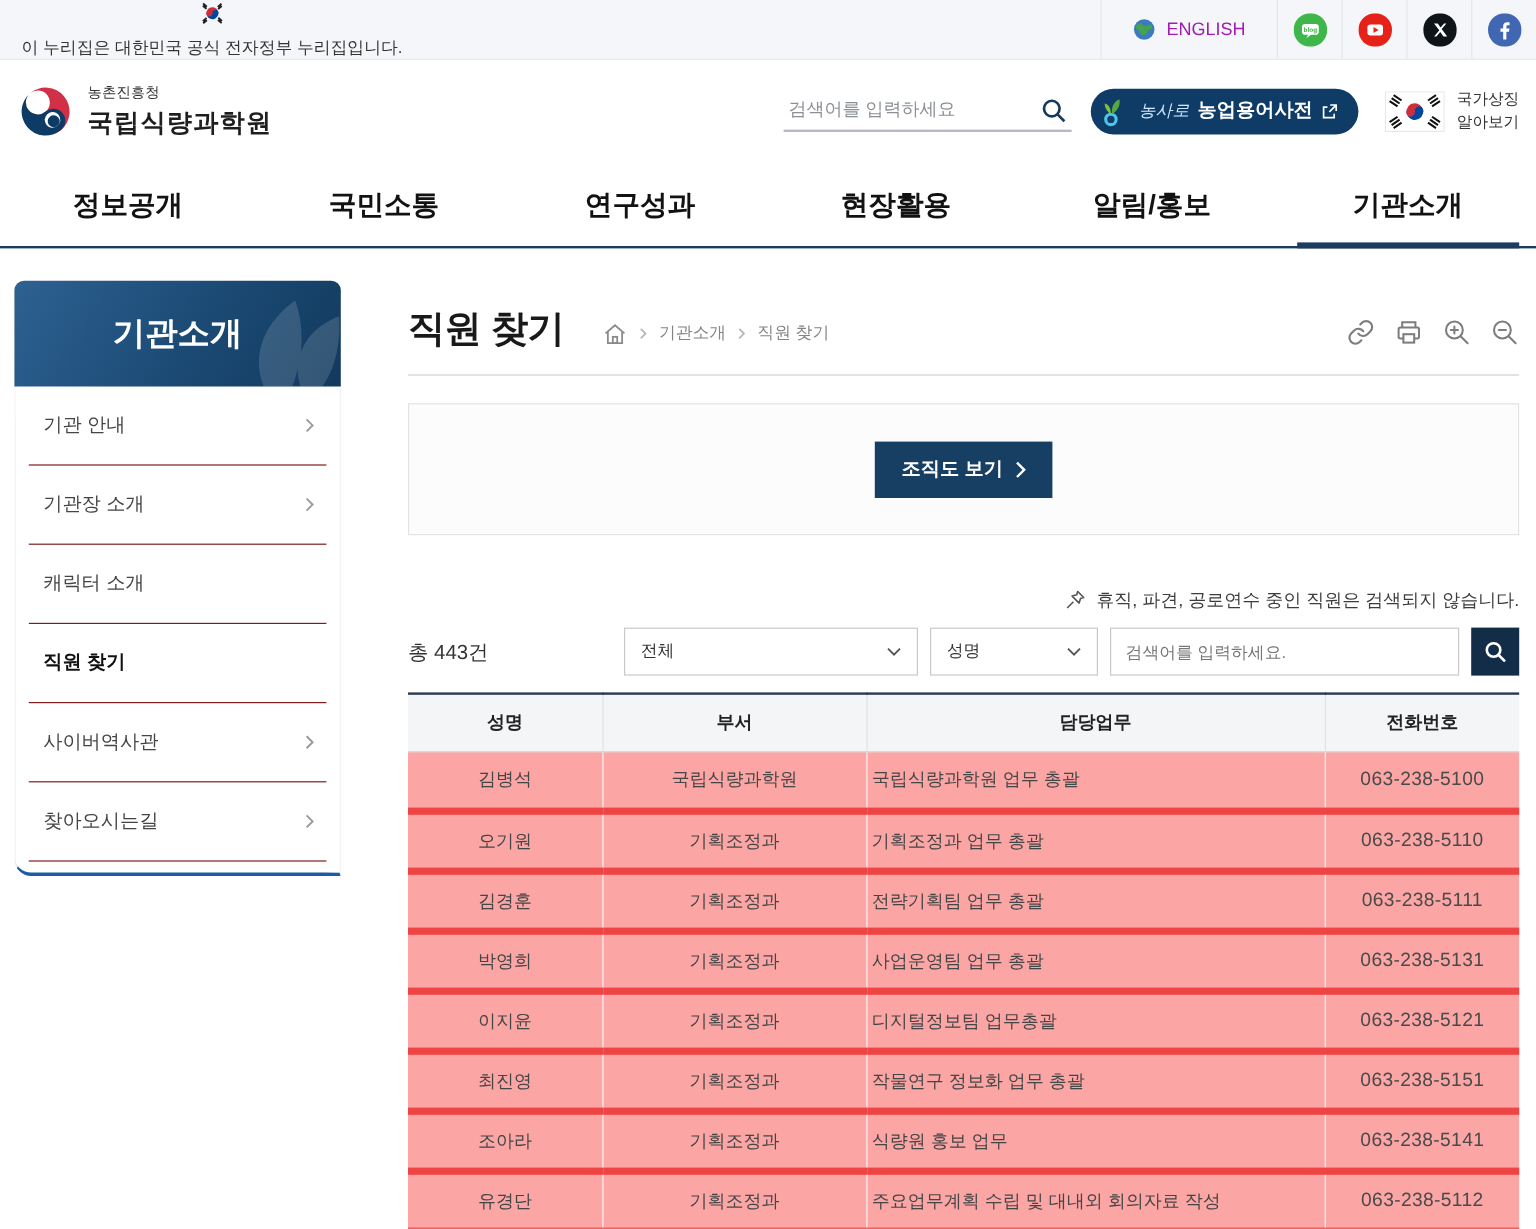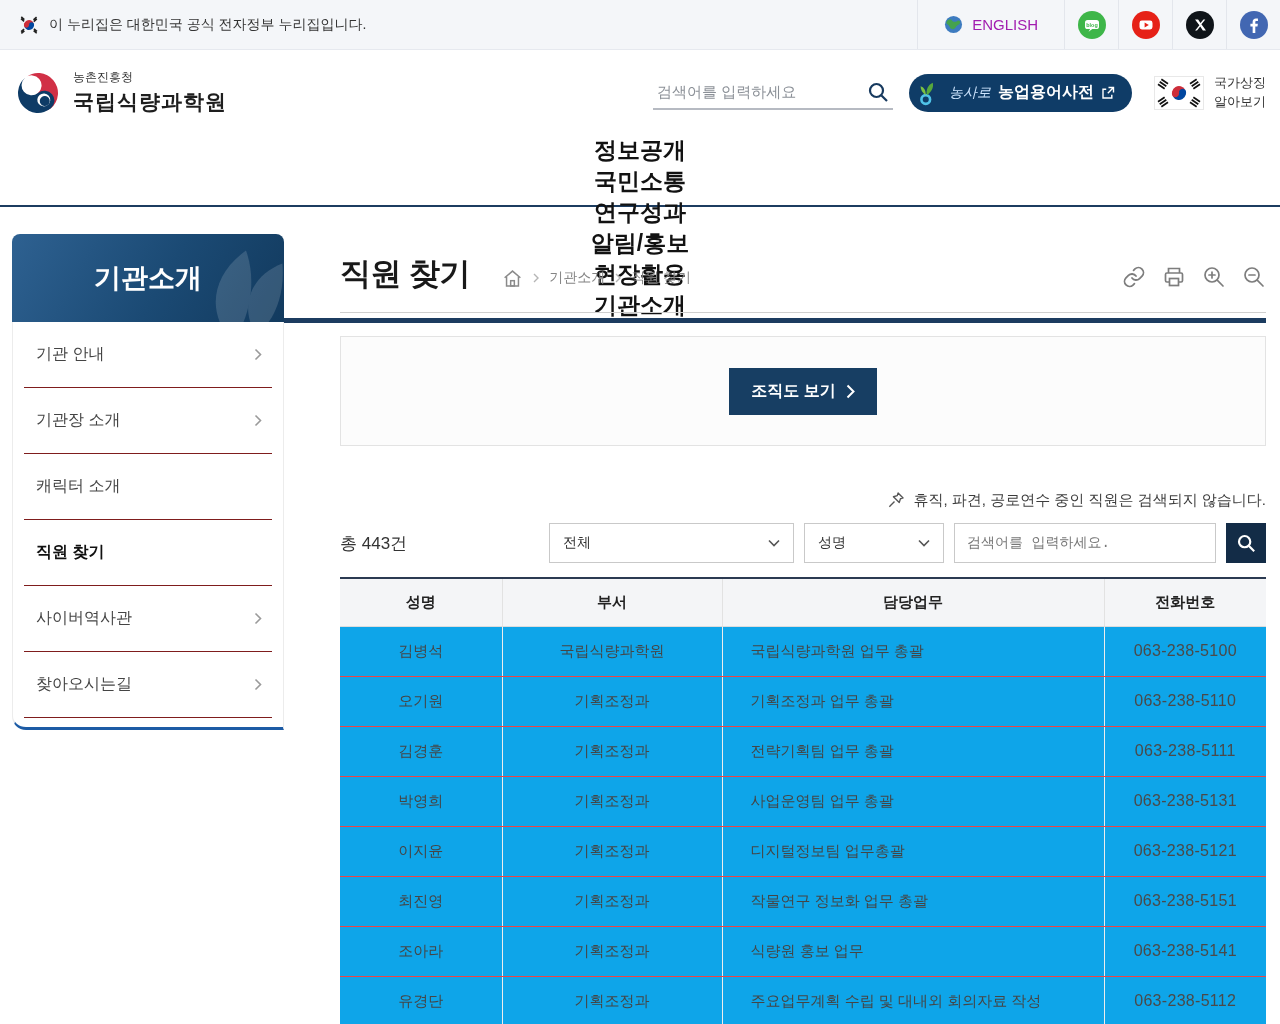--- a/index.html
+++ b/index.html
@@ -3,21 +3,21 @@
 <meta charset="utf-8">
 <style>
   * { margin:0; padding:0; box-sizing:border-box; }
   html,body { width:1280px; height:1024px; overflow:hidden; background:#fff;
     font-family:"Liberation Sans","DejaVu Sans",sans-serif; }
 
   
   .topbar { height:50px; background:#f4f6f9; border-bottom:1px solid #e6e9ef;
     display:flex; align-items:stretch; }
   .topbar-left { display:flex; align-items:center; gap:9px; padding-left:18px;
-    font-size:14px; color:#333; }
+    font-size:14px; color:#333;flex-direction:column; }
   .topbar-right { margin-left:auto; display:flex; align-items:stretch; }
   .tb-cell { display:flex; align-items:center; justify-content:center;
     border-left:1px solid #e3e6ec; width:54px; cursor:pointer; }
   .tb-cell.lang { width:auto; padding:0 26px; gap:9px; font-size:15px; color:#a21caf; }
 
   
   .header { height:85px; display:flex; align-items:center; padding:0 14px; background:#fff; }
   .logo { display:flex; align-items:center; gap:11px; cursor:pointer; }
   .logo-agency { font-size:12px; color:#333; margin-bottom:2px; }
   .logo-site { font-size:21px; font-weight:700; color:#1e1e1e; letter-spacing:1px; }
@@ -29,21 +29,21 @@
   .dict-pill { margin-left:16px; height:38px; background:#0f3c67; border-radius:19px;
     display:flex; align-items:center; gap:7px; padding:0 17px 0 7px; color:#fff;
     cursor:pointer; border:none; }
   .dict-script { font-style:italic; font-size:14px; color:#cfe6ff;
     font-family:"Liberation Serif","DejaVu Serif",serif; }
   .dict-label { font-size:16px; font-weight:700; }
   .symbol-link { margin-left:22px; display:flex; align-items:center; gap:10px; cursor:pointer; }
   .symbol-text { font-size:13px; color:#333; line-height:1.4; }
 
   
-  .gnb { height:72px; display:flex; border-bottom:2px solid #1c3c60; background:#fff;flex-direction:column; }
+  .gnb { height:72px; display:flex; border-bottom:2px solid #1c3c60; background:#fff; }
   .gnb-item { flex:1; display:flex; align-items:center; justify-content:center;
     font-size:23px; font-weight:700; color:#121212; position:relative; cursor:pointer; }
   .gnb-item.active::after { content:""; position:absolute; bottom:-2px; left:14px; right:14px;
     height:5px; background:#1c3c60; }
 
   
   .main { position:relative; height:815px; }
   .sidebar { position:absolute; left:12px; top:27px; width:272px; }
   .side-head { height:88px; background:linear-gradient(120deg,#2e6191 0%,#1b4a74 55%,#123a5e 100%);
     border-radius:8px 8px 0 0; color:#fff; font-size:27px; font-weight:700;
@@ -76,34 +76,34 @@
     gap:7px; font-size:15px; color:#3c3c3c; }
 
   .filterbar { margin-top:13px; display:flex; align-items:center; }
   .total { font-size:17px; color:#333; }
   .filter-controls { margin-left:auto; display:flex; align-items:center; gap:10px;border-radius:15px; }
   .selectbox { height:40px; border:1px solid #c9c9c9; background:#fff; display:flex;
     align-items:center; justify-content:space-between; padding:0 13px; font-size:14px;
     color:#333; cursor:pointer; }
   .selectbox.wide { width:245px; }
   .selectbox.small { width:140px; }
-  .kw-input { width:262px; height:40px; border:1px solid #c9c9c9; padding:0 12px;
-    font-size:14px; color:#333; outline:none; font-family:Liberation Mono, monospace; }
+  .kw-input { width:291px; height:40px; border:1px solid #c9c9c9; padding:0 12px;
+    font-size:14px; color:#333; outline:none; font-family:Liberation Sans, sans-serif; }
   .kw-input::placeholder { color:#777; }
   .search-btn { width:40px; height:40px; background:#132c47; border:none; display:flex;
     align-items:center; justify-content:center; cursor:pointer; }
 
   table.staff { margin-top:14px; width:100%; border-collapse:collapse; border-top:2px solid #2b3a51; }
   .staff th { background:#f4f5f7; height:48px; font-size:15px; color:#222; font-weight:700;
     border-bottom:1px solid #dcdcdc; border-left:1px solid #e2e2e2; text-align:center; }
   .staff th:first-child { border-left:none; }
   .staff td { height:50px; text-align:center; font-size:15px; color:#454545;
-    border-bottom:1px solid #ef4444; border-left:1px solid #ededed; background:#0ea5e9; }
+    border-bottom:6px solid #ef4444; border-left:1px solid #ededed; background:#fca5a5; }
   .staff td:first-child { border-left:none; }
-  .staff td.duty { text-align:left; padding-left:28px; }
+  .staff td.duty { text-align:left; padding-left:4px; }
   .staff td.phone { font-size:16px; color:#4a4a4a; letter-spacing:0.3px; }
   .col-name { width:162px; } .col-dept { width:220px; } .col-duty { width:382px; } .col-phone { width:162px; }
 </style>
 </head>
 <body>
 
 <div class="topbar">
   <div class="topbar-left">
     <span style="line-height:0;">
       <svg width="22" height="22" viewBox="0 0 22 22">
@@ -249,22 +249,22 @@
       <div>국가상징</div>
       <div>알아보기</div>
     </span>
   </div>
 </div>
 
 <nav class="gnb">
   <div class="gnb-item">정보공개</div>
   <div class="gnb-item">국민소통</div>
   <div class="gnb-item">연구성과</div>
+  <div class="gnb-item">현장활용</div>
   <div class="gnb-item">알림/홍보</div>
-  <div class="gnb-item">현장활용</div>
   <div class="gnb-item active">기관소개</div>
 </nav>
 
 <div class="main">
 
   <aside class="sidebar">
     <div class="side-head">
       <svg width="130" height="130" viewBox="0 0 100 100">
         <path d="M50 95C30 75 32 45 60 25c8 22 4 50-10 70z" fill="#fff"></path>
         <path d="M68 90C55 70 62 45 88 35c2 24-6 44-20 55z" fill="#fff"></path>

